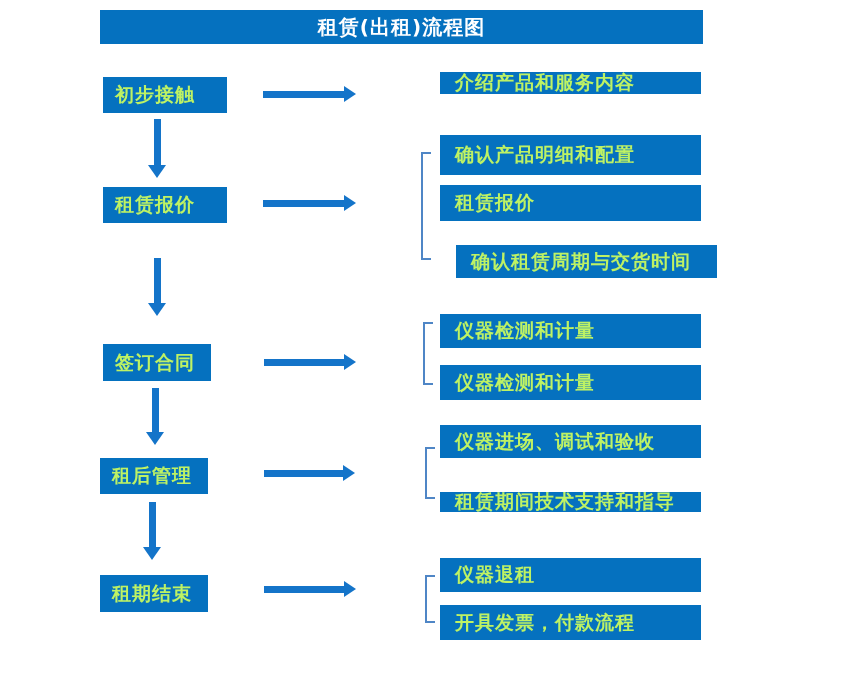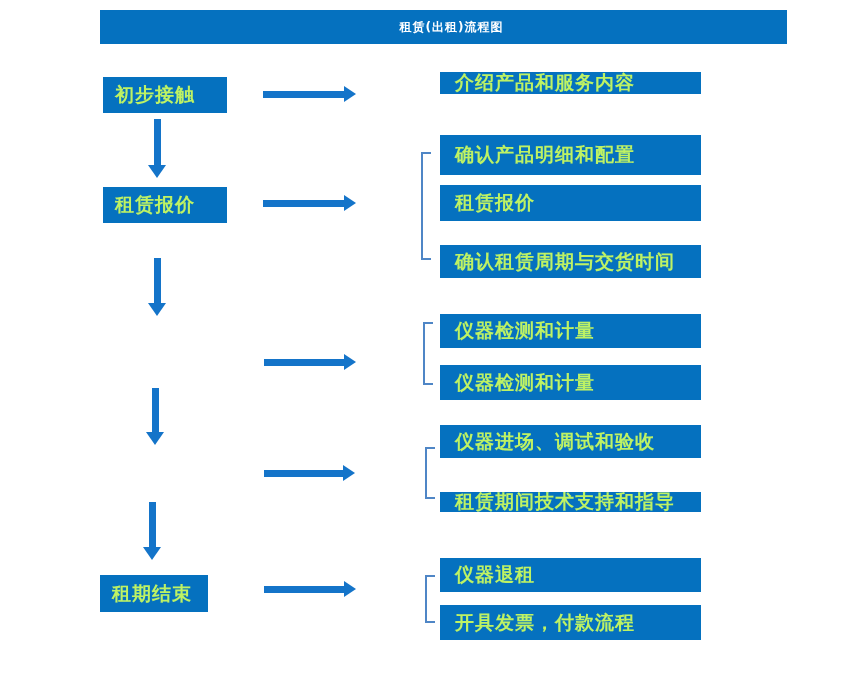--- a/index.html
+++ b/index.html
@@ -24,30 +24,29 @@
     letter-spacing: 1px;
     display: flex;
     align-items: center;
     box-sizing: border-box;
     white-space: nowrap;
     overflow: hidden;
   }
   .title-bar {
     position: absolute;
     left: 100px; top: 10px;
-    width: 671px; height: 34px;
+    width: 603px; height: 34px;
     background: #0571bf;
     color: #ffffff;
     font-weight: bold;
-    font-size: 12px;
+    font-size: 20px;
     letter-spacing: 1px;
     display: flex;
     align-items: center;
     justify-content: center;
-    padding-left: 16px;
   }
   .step-box { padding-left: 12px; }
   .detail-box { left: 440px; width: 261px; padding-left: 15px; }
 
   
   .h-arrow { position: absolute; height: 17px; }
   .h-arrow .shaft {
     position: absolute; left: 0; top: 5px;
     height: 7px; background: #1474c9;
   }
@@ -85,20 +84,22 @@
 </style>
 </head>
 <body>
 
 <div class="canvas">
 
   <div class="title-bar">租赁(出租)流程图</div>
 
   <div class="blue-box step-box" style="left:103px; top:77px;  width:124px; height:36px;">初步接触</div>
   <div class="blue-box step-box" style="left:103px; top:187px; width:124px; height:36px;">租赁报价</div>
+  <div class="blue-box step-box" style="left:103px; top:344px; width:108px; height:37px;">签订合同</div>
+  <div class="blue-box step-box" style="left:100px; top:458px; width:108px; height:36px;">租后管理</div>
   <div class="blue-box step-box" style="left:100px; top:575px; width:108px; height:37px;">租期结束</div>
 
   <div class="v-arrow" style="left:148px; top:119px; height:59px;">
     <div class="shaft" style="height:46px;"></div>
       <div class="head" style="top:46px;"></div>
   </div>
   <div class="v-arrow" style="left:148px; top:258px; height:58px;">
     <div class="shaft" style="height:45px;"></div>
       <div class="head" style="top:45px;"></div>
   </div>
@@ -134,21 +135,21 @@
 
   <div class="bracket" style="left:421px; top:152px; height:108px;"></div>
   <div class="bracket" style="left:423px; top:322px; height:63px;"></div>
   <div class="bracket" style="left:425px; top:447px; height:52px;"></div>
   <div class="bracket" style="left:425px; top:575px; height:48px;"></div>
 
   <div class="blue-box detail-box" style="top:72px;  height:22px;">介绍产品和服务内容</div>
 
   <div class="blue-box detail-box" style="top:135px; height:40px;">确认产品明细和配置</div>
   <div class="blue-box detail-box" style="top:185px; height:36px;">租赁报价</div>
-  <div class="blue-box detail-box" style="top:245px; height:33px;">确认租赁周期与交货时间</div>
+  <div class="blue-box detail-box" style="top:245px; height:33px;margin-left:16px;">确认租赁周期与交货时间</div>
 
   <div class="blue-box detail-box" style="top:314px; height:34px;">仪器检测和计量</div>
   <div class="blue-box detail-box" style="top:365px; height:35px;">仪器检测和计量</div>
 
   <div class="blue-box detail-box" style="top:425px; height:33px;">仪器进场、调试和验收</div>
   <div class="blue-box detail-box" style="top:492px; height:20px;">租赁期间技术支持和指导</div>
 
   <div class="blue-box detail-box" style="top:558px; height:34px;">仪器退租</div>
   <div class="blue-box detail-box" style="top:605px; height:35px;">开具发票，付款流程</div>
 

